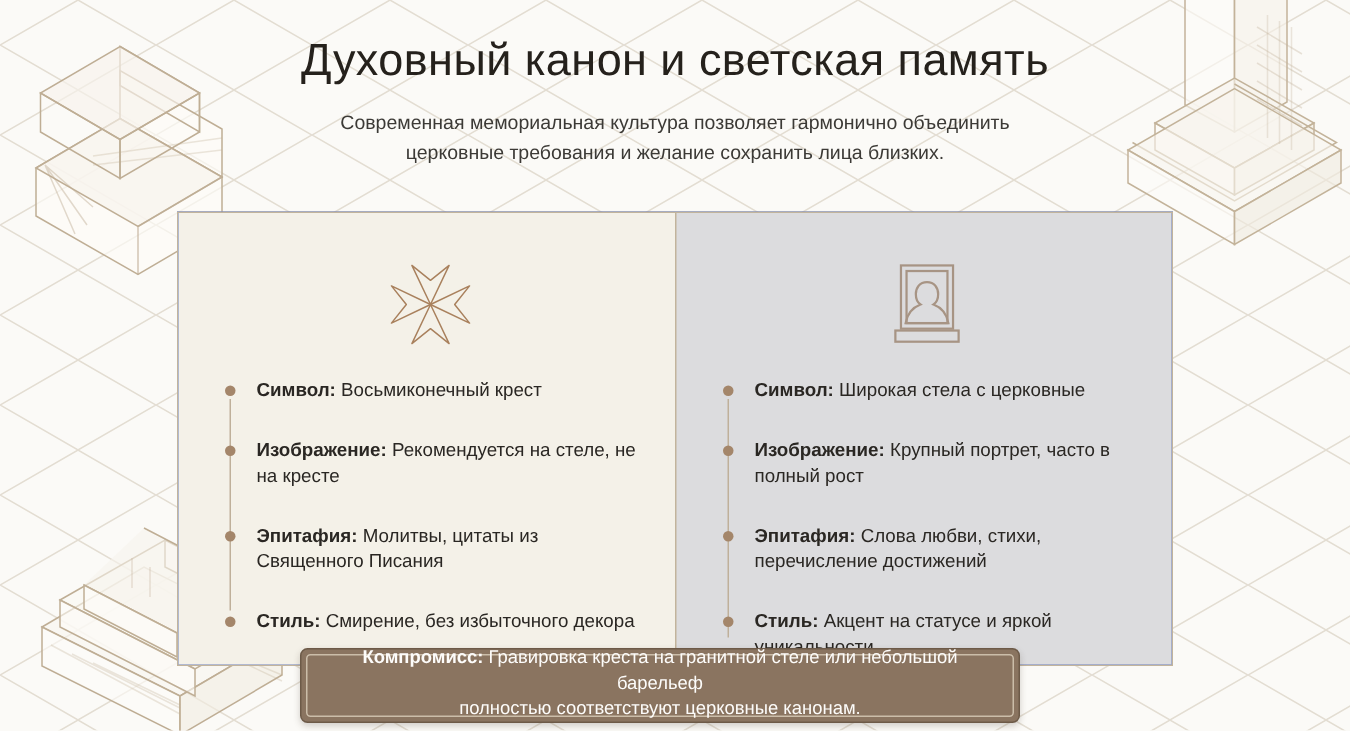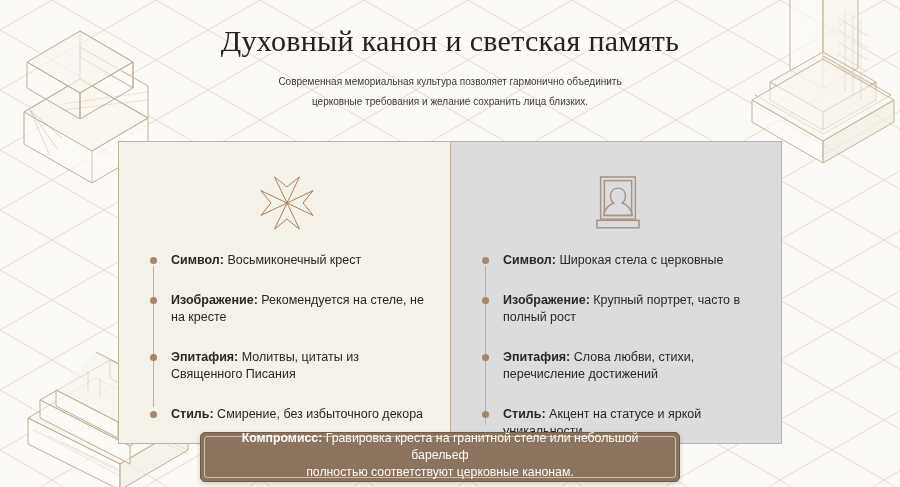--- a/index.html
+++ b/index.html
@@ -11,29 +11,29 @@
     overflow: hidden;
   }
   #stage { position: absolute; inset: 0; width: 900px; height: 487px; }
 
   
   .bg-layer { position: absolute; inset: 0; z-index: 0; pointer-events: none; }
 
   
   .header { position: absolute; left: 0; top: 24px; width: 900px; text-align: center; z-index: 3; }
   .title {
-    font-family: Liberation Serif, serif;
+    font-family: Liberation Sans, sans-serif;
     font-size: 30px;
     color: #25211c;
     letter-spacing: .3px;
     line-height: 1.15;
   }
   .subtitle {
     margin-top: 13px;
-    font-size: 10px;
+    font-size: 13px;
     line-height: 20px;
     color: #3c3a36;
   }
 
   
   .panels {
     position: absolute;
     left: 118px; top: 141px;
     width: 664px; height: 303px;
     display: flex;

